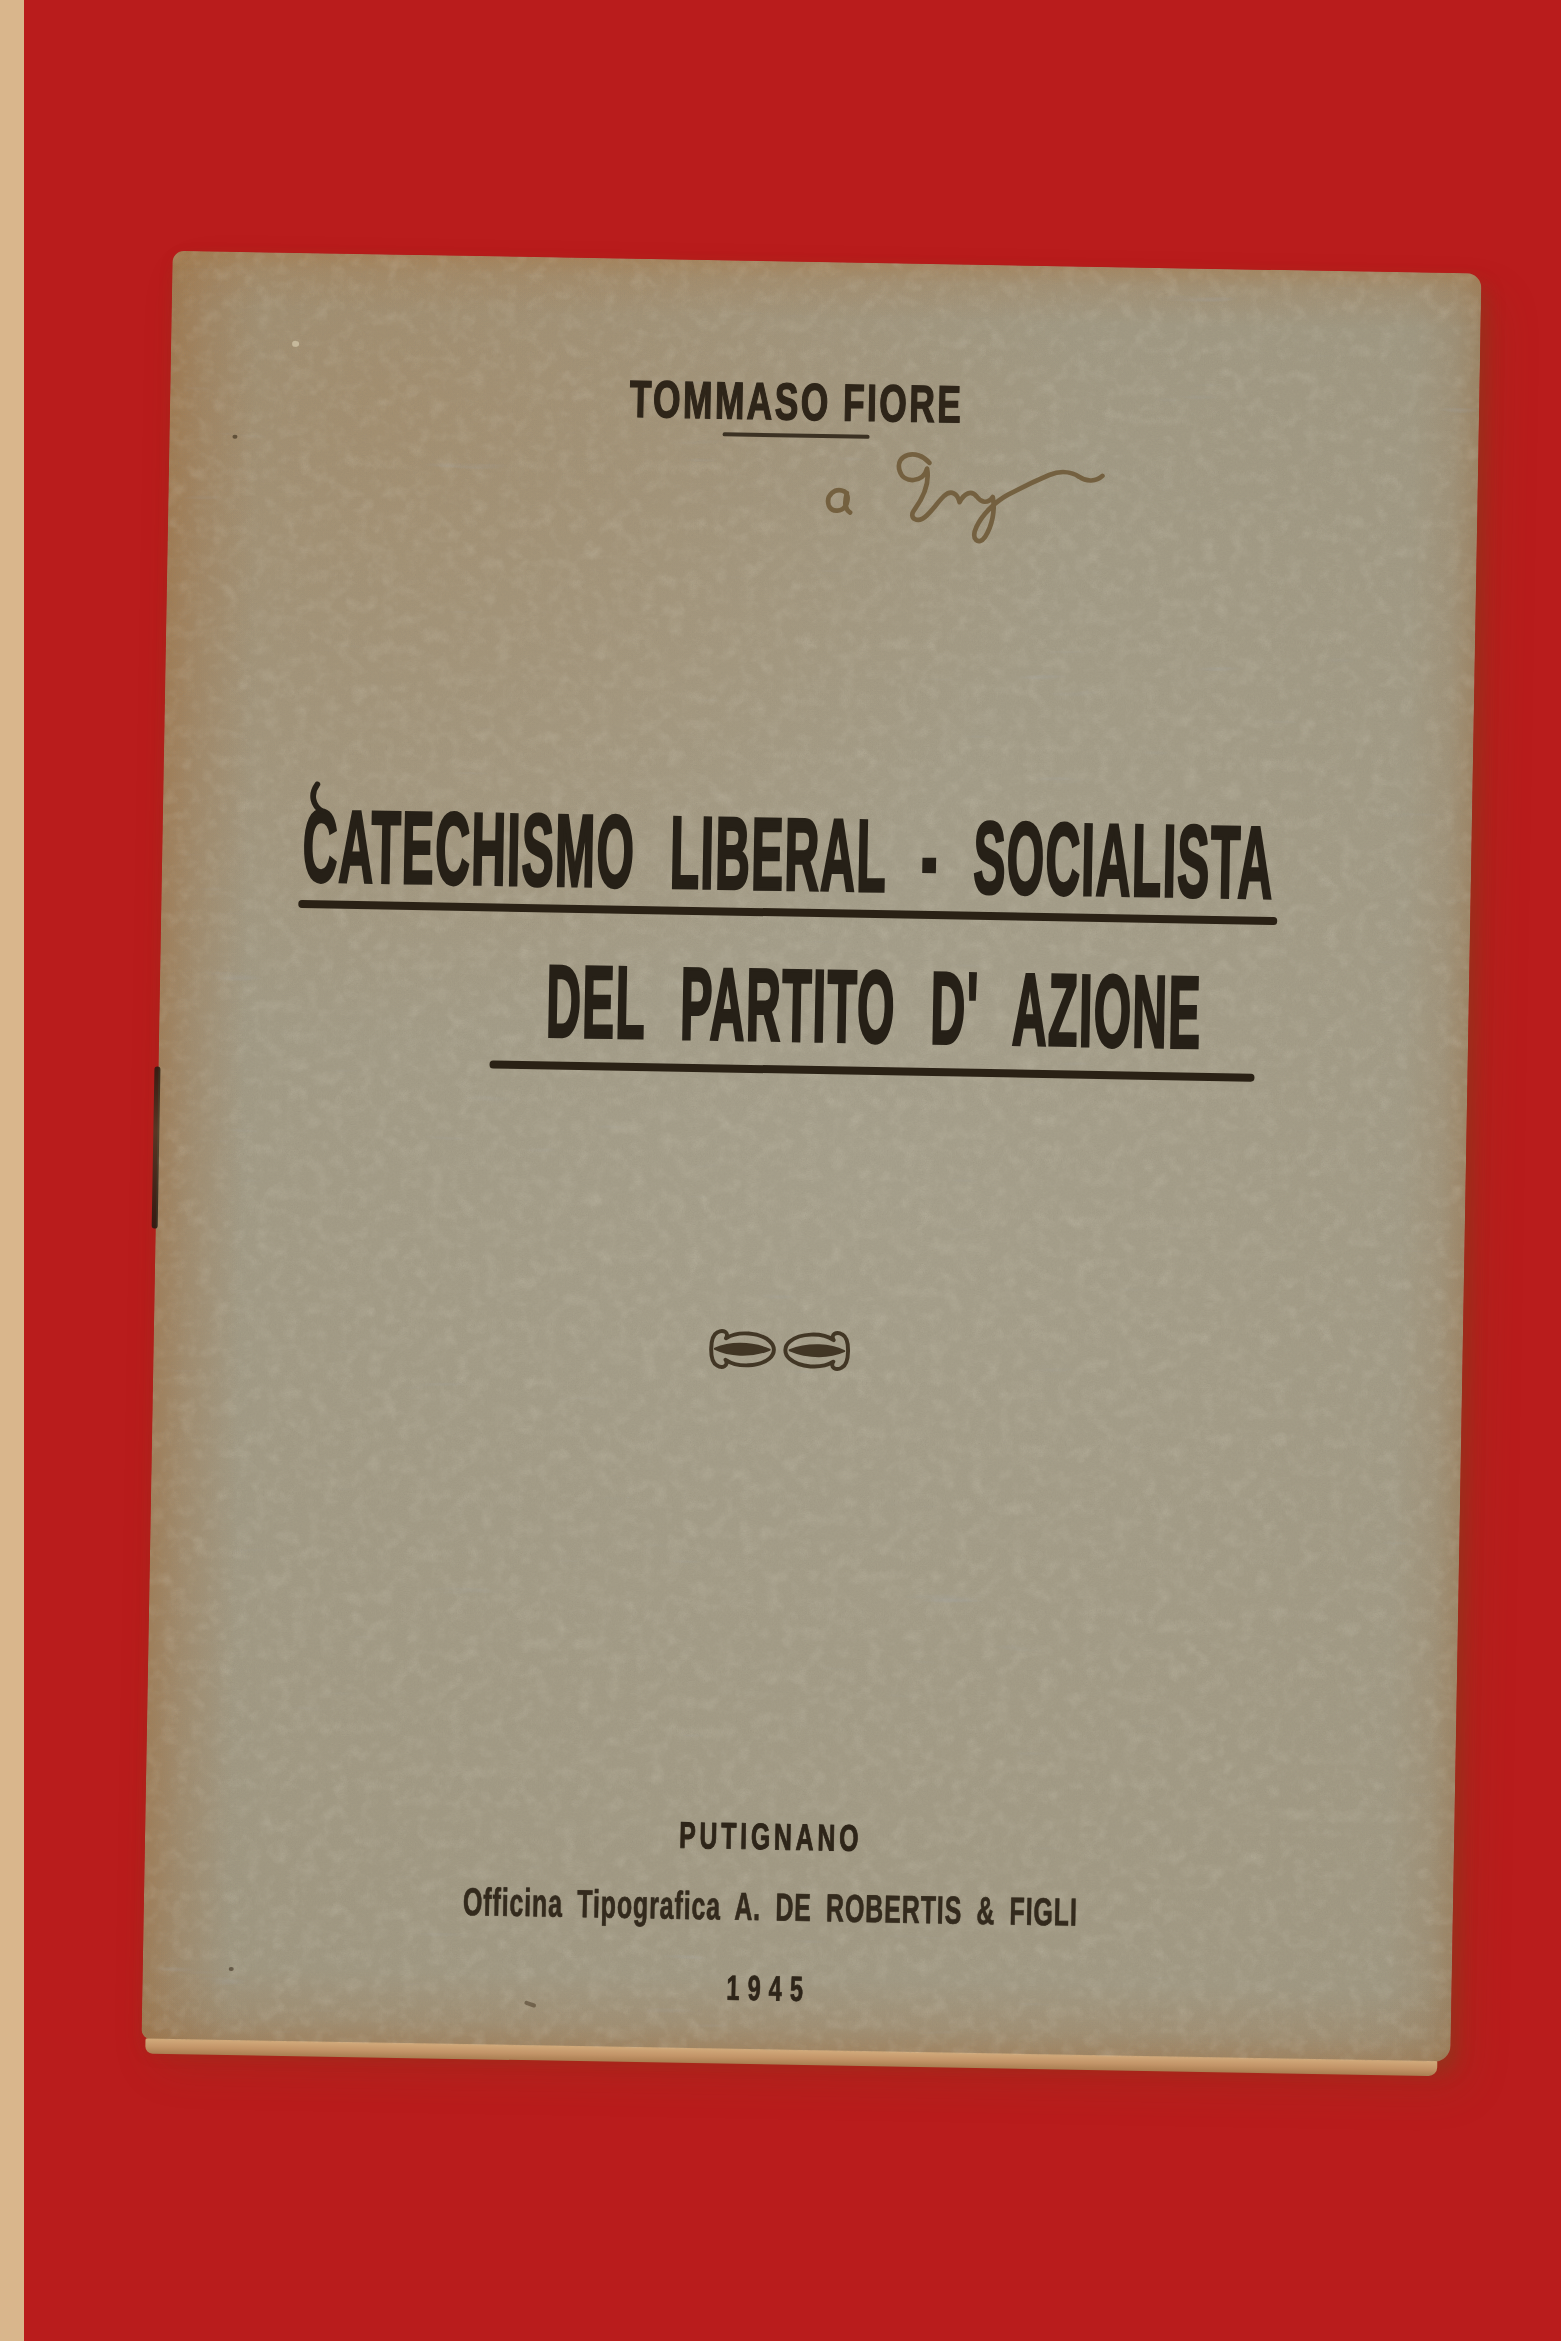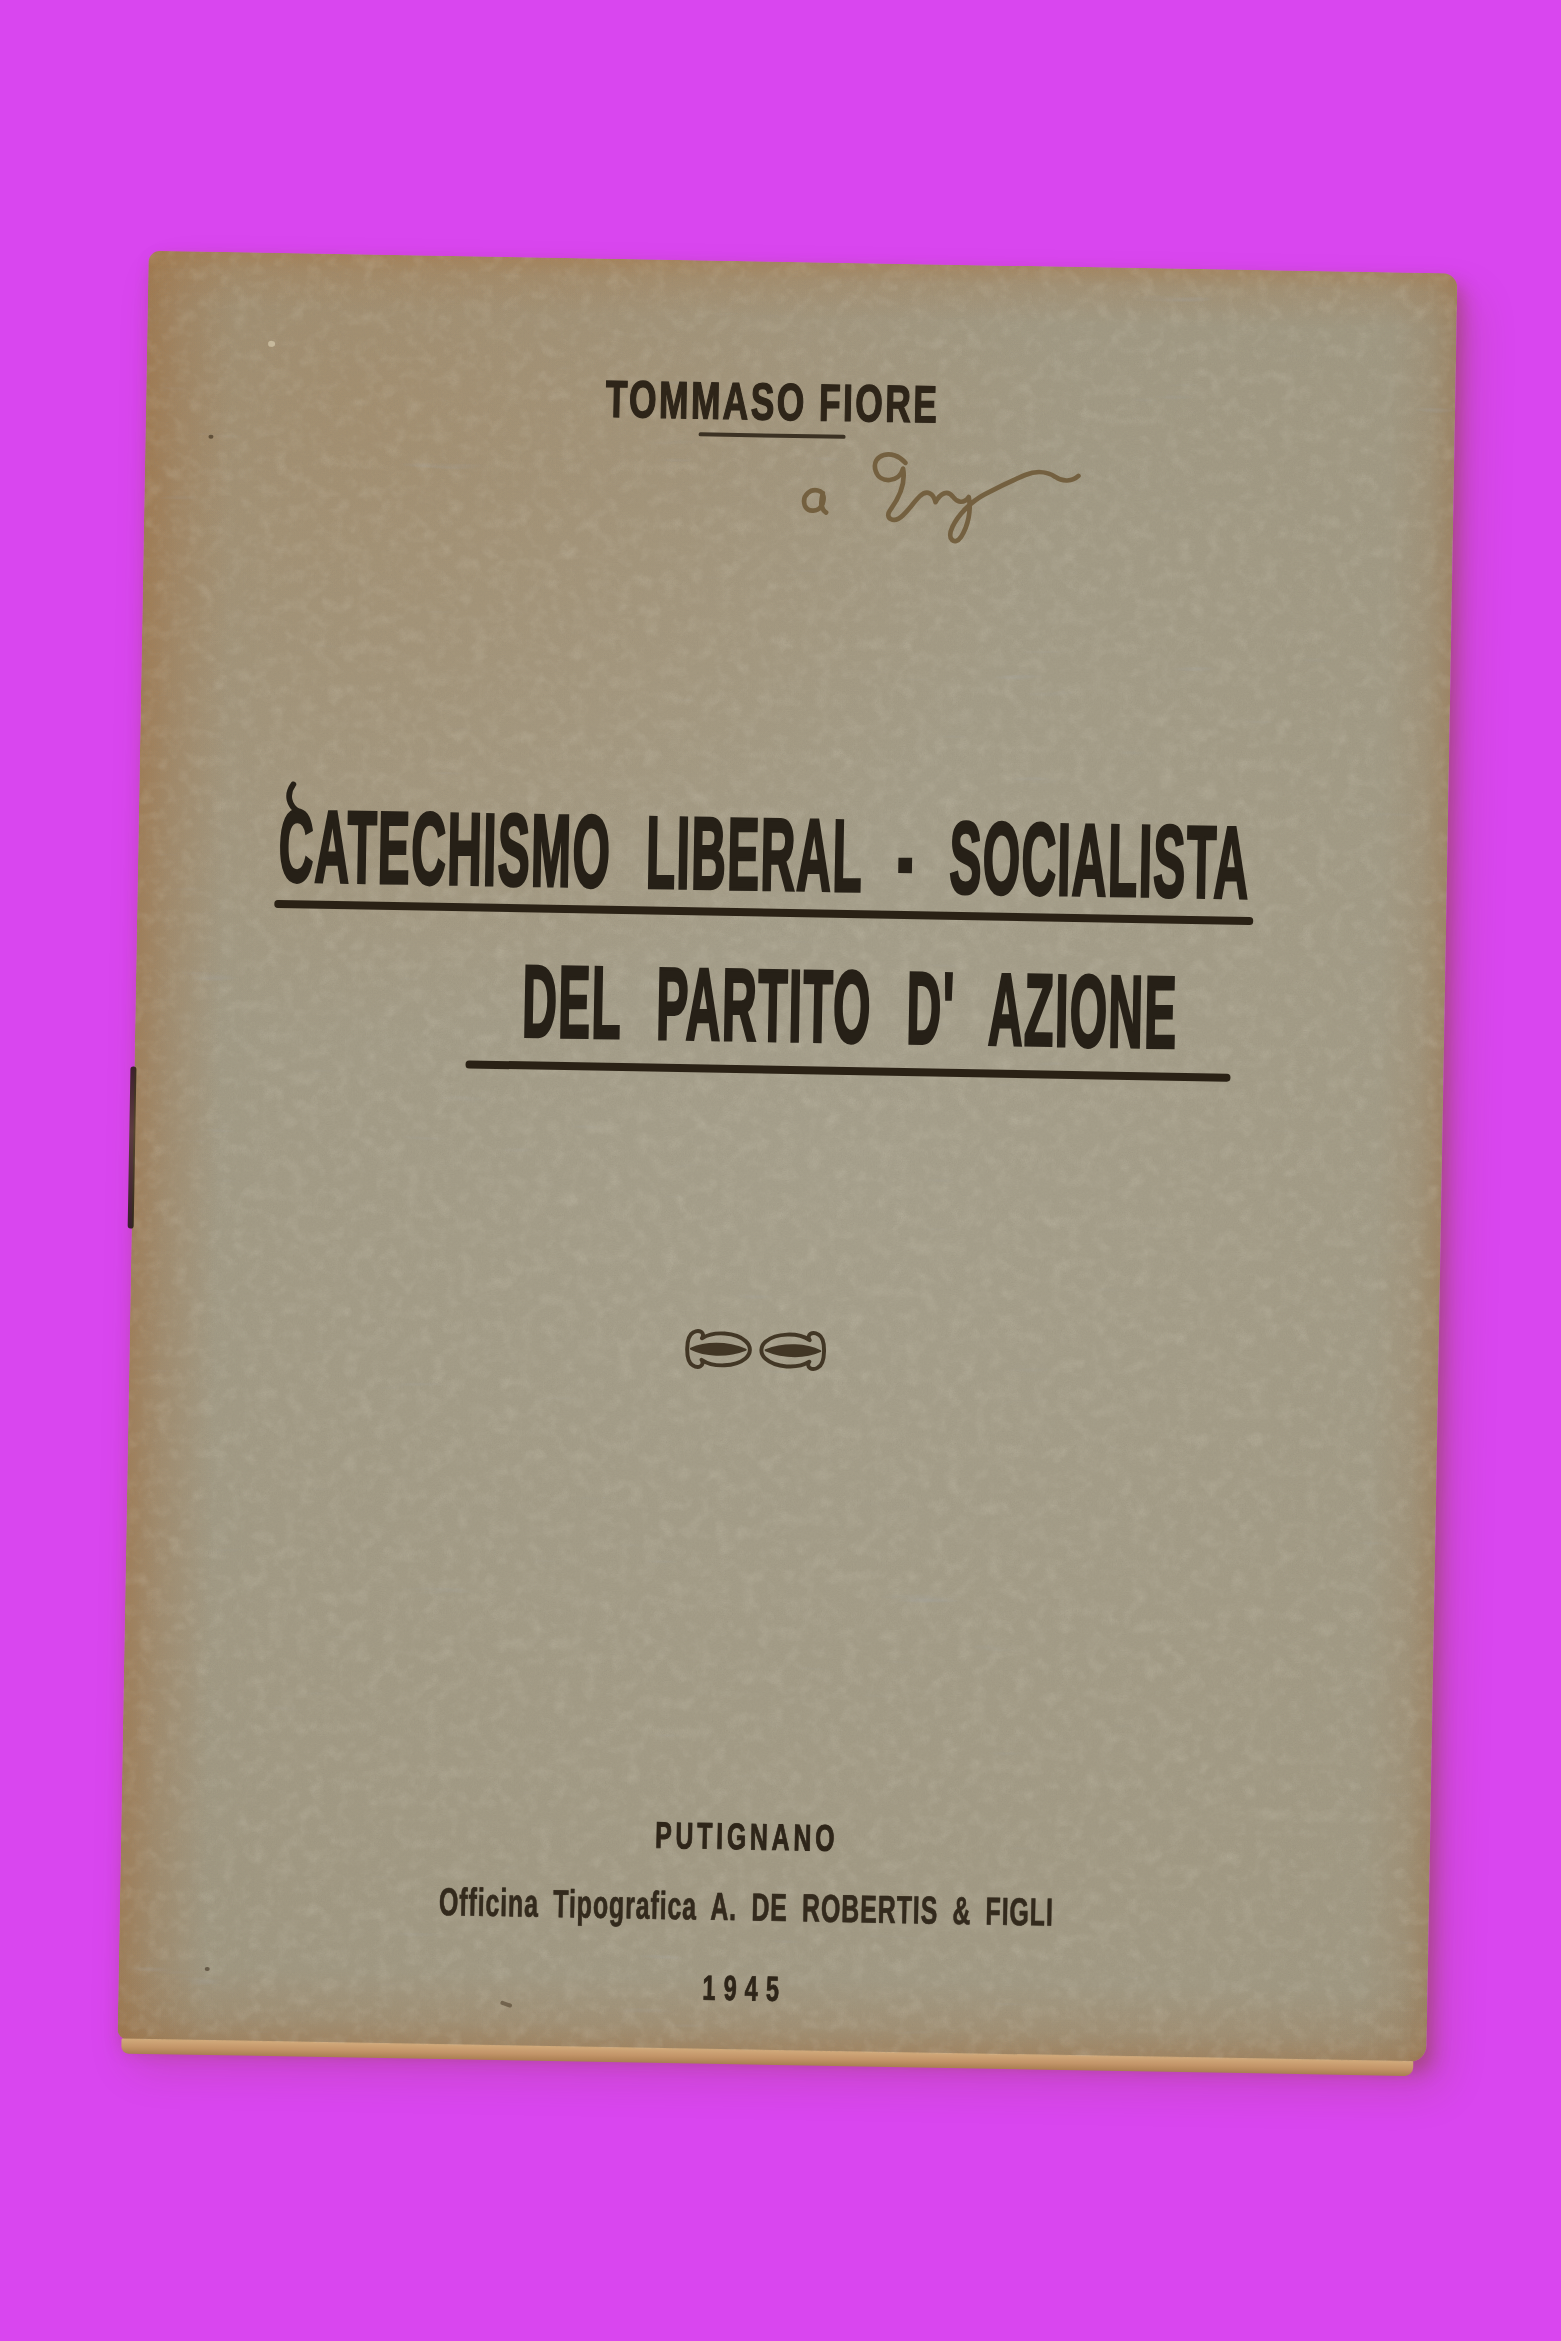--- a/index.html
+++ b/index.html
@@ -1,21 +1,21 @@
 <!DOCTYPE html>
 <html style="font-size:11.5px"><head>
 <meta charset="utf-8">
 <style>
   html,body{margin:0;padding:0;}
   body{
     width:1562px;height:2342px;overflow:hidden;
     background:#d9b68c;
     font-family:"Liberation Sans", sans-serif;
   }
-  .photo{position:absolute;inset:0;background:#d946ef;}
+  .photo{position:absolute;inset:0;background:#b91c1c;margin-left:24px;}
   
   .book{
     position:absolute;left:133px;top:262px;width:1309px;height:1789px;
     transform:rotate(1deg);
     border-radius:11.5px 14.4px 17px 10px;
     background:
       radial-gradient(140% 120% at 50% 42%, rgba(0,0,0,0) 55%, rgba(97,77,50,0.20) 100%),
       linear-gradient(180deg, rgba(169,118,66,0.50) 0px, rgba(169,118,66,0.22) 18.7px, rgba(169,118,66,0) 57px),
       linear-gradient(0deg, rgba(160,108,58,0.45) 0px, rgba(160,108,58,0.20) 24.4px, rgba(160,108,58,0) 72px),
       linear-gradient(90deg, rgba(158,105,55,0.55) 0px, rgba(158,105,55,0.28) 33px, rgba(158,105,55,0) 86px),

